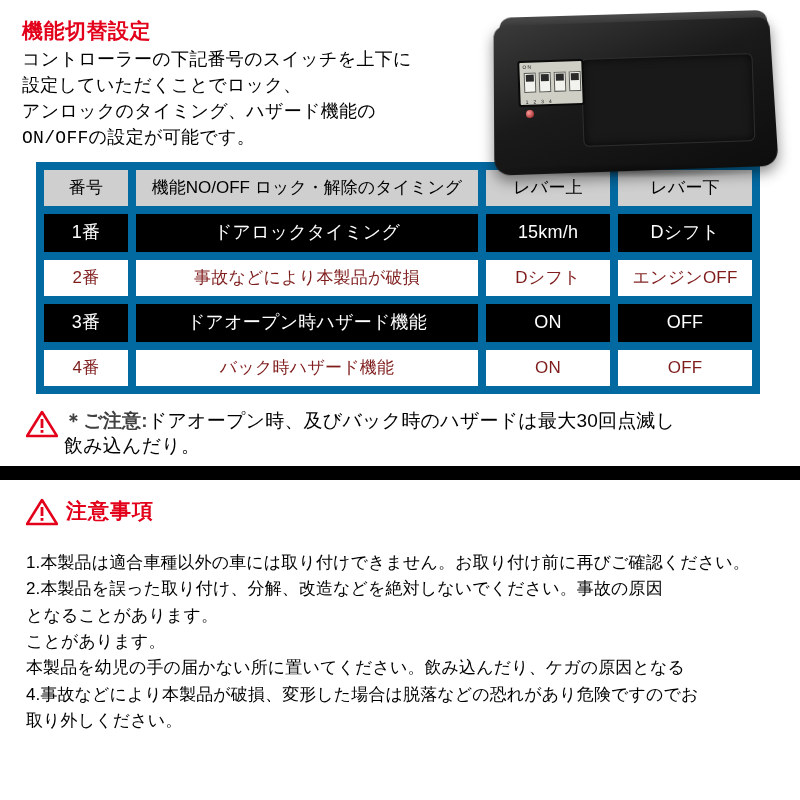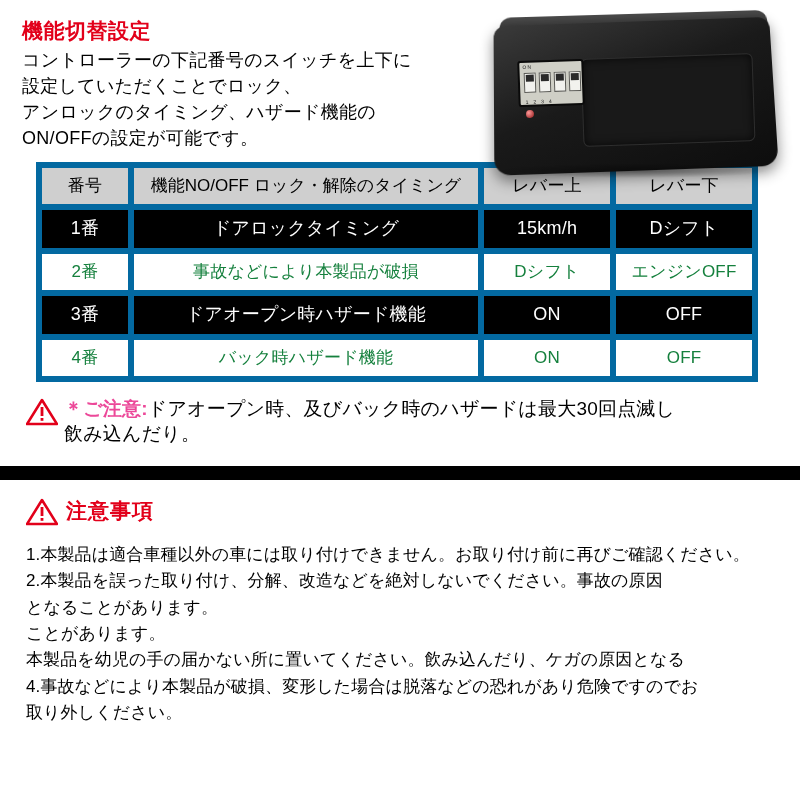--- a/index.html
+++ b/index.html
@@ -34,20 +34,21 @@
     letter-spacing: 0.5px;
     margin: 0 0 4px 0;
     line-height: 1.2;
   }
   .intro-text {
     font-size: 18px;
     line-height: 1.45;
     letter-spacing: 0.3px;
     max-width: 470px;
     margin: 0;
+    font-family: Liberation Mono, monospace;
   }
   .intro-text div {
     white-space: nowrap;
   }
 
   
   .device-photo {
     position: absolute;
     top: 8px;
     right: 16px;
@@ -160,21 +161,21 @@
   }
 
   
   .fn-table {
     margin: 10px 24px 0 36px;
     border-collapse: collapse;
     width: 716px;
     table-layout: fixed;
   }
   .fn-table th, .fn-table td {
-    border: 6px solid #0369a1;
+    border: 8px solid #0369a1;
     text-align: center;
     vertical-align: middle;
     padding: 3px 2px;
     font-size: 17px;
     letter-spacing: 0.2px;
     line-height: 1.25;
   }
   .fn-table thead th {
     background: #cfcfcf;
     font-weight: normal;
@@ -183,21 +184,21 @@
   }
   .fn-table thead th.desc-col { letter-spacing: 0px; }
   .fn-table tr.dark td {
     background: #000000;
     color: #ffffff;
     font-size: 18px;
     height: 32px;
   }
   .fn-table tr.light td {
     background: #ffffff;
-    color: #15803d;
+    color: #7f1d1d;
     height: 30px;
   }
   .col-no { width: 92px; }
   .col-desc { width: 350px; }
   .col-up { width: 132px; }
   .col-down { width: 142px; }
 
   
   .caution-row {
     display: flex;
@@ -212,21 +213,21 @@
     position: relative;
     margin-top: 2px;
   }
   .warn-tri svg { display: block; }
   .caution-text {
     font-size: 19px;
     line-height: 1.35;
     letter-spacing: 0.2px;
   }
   .caution-text .red {
-    color: #ec4899;
+    color: #404040;
     font-weight: bold;
   }
   .caution-text .body { color: #000; }
 
   
   .divider {
     position: absolute;
     left: 0;
     top: 466px;
     width: 800px;
@@ -240,21 +241,21 @@
     top: 496px;
     left: 0;
     width: 800px;
     padding: 0 22px 0 26px;
     box-sizing: border-box;
   }
   .notes-head {
     display: flex;
     align-items: center;
     gap: 8px;
-    margin-bottom: 16px;
+    margin-bottom: 24px;
   }
   .notes-head .title {
     color: #e2001a;
     font-size: 21px;
     font-weight: bold;
     letter-spacing: 1px;
   }
   .notes-list {
     margin: 0;
     padding: 0;

